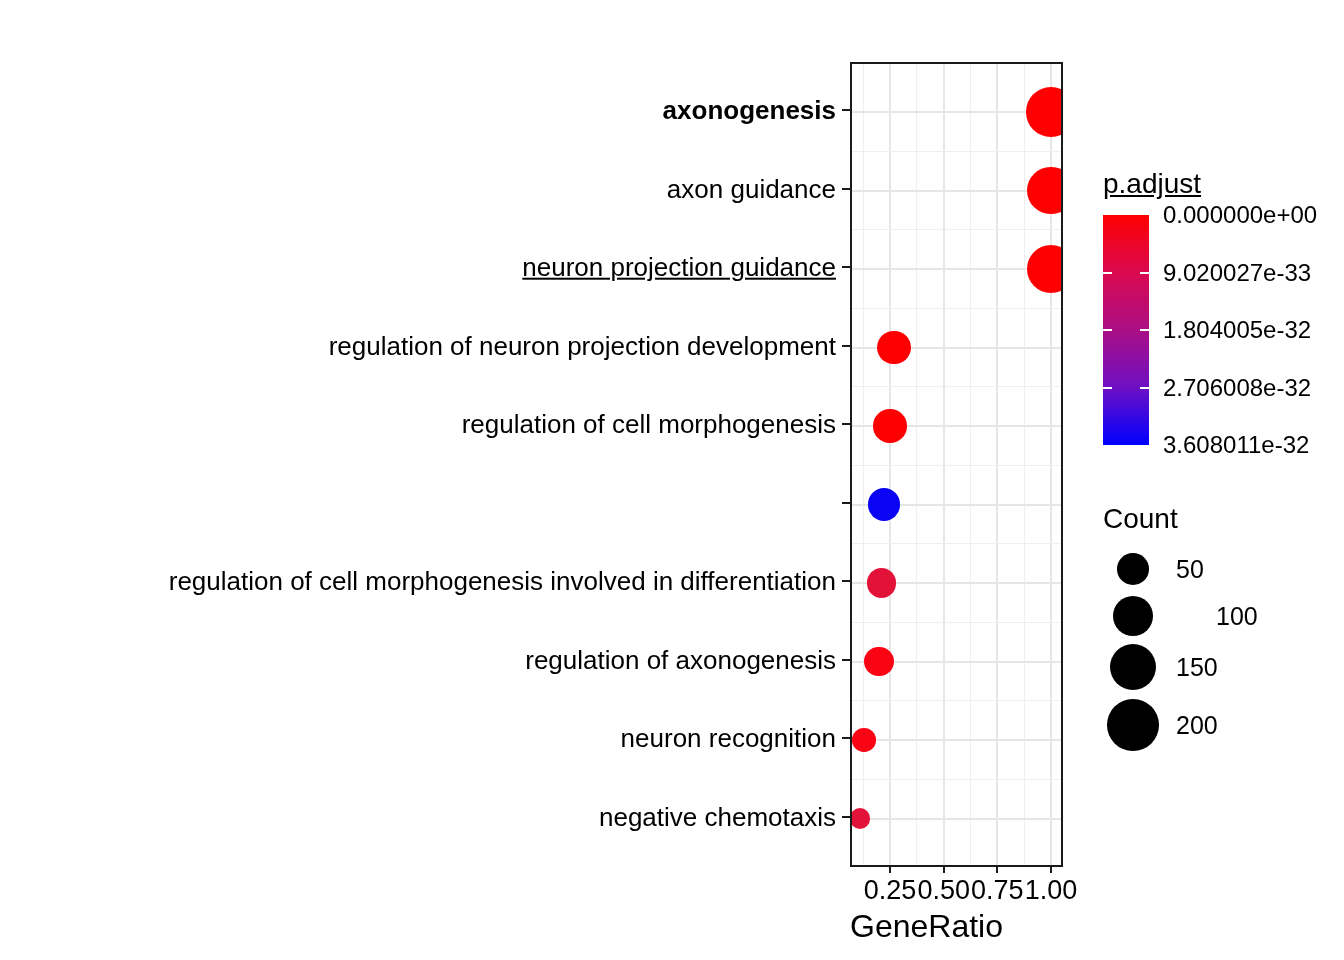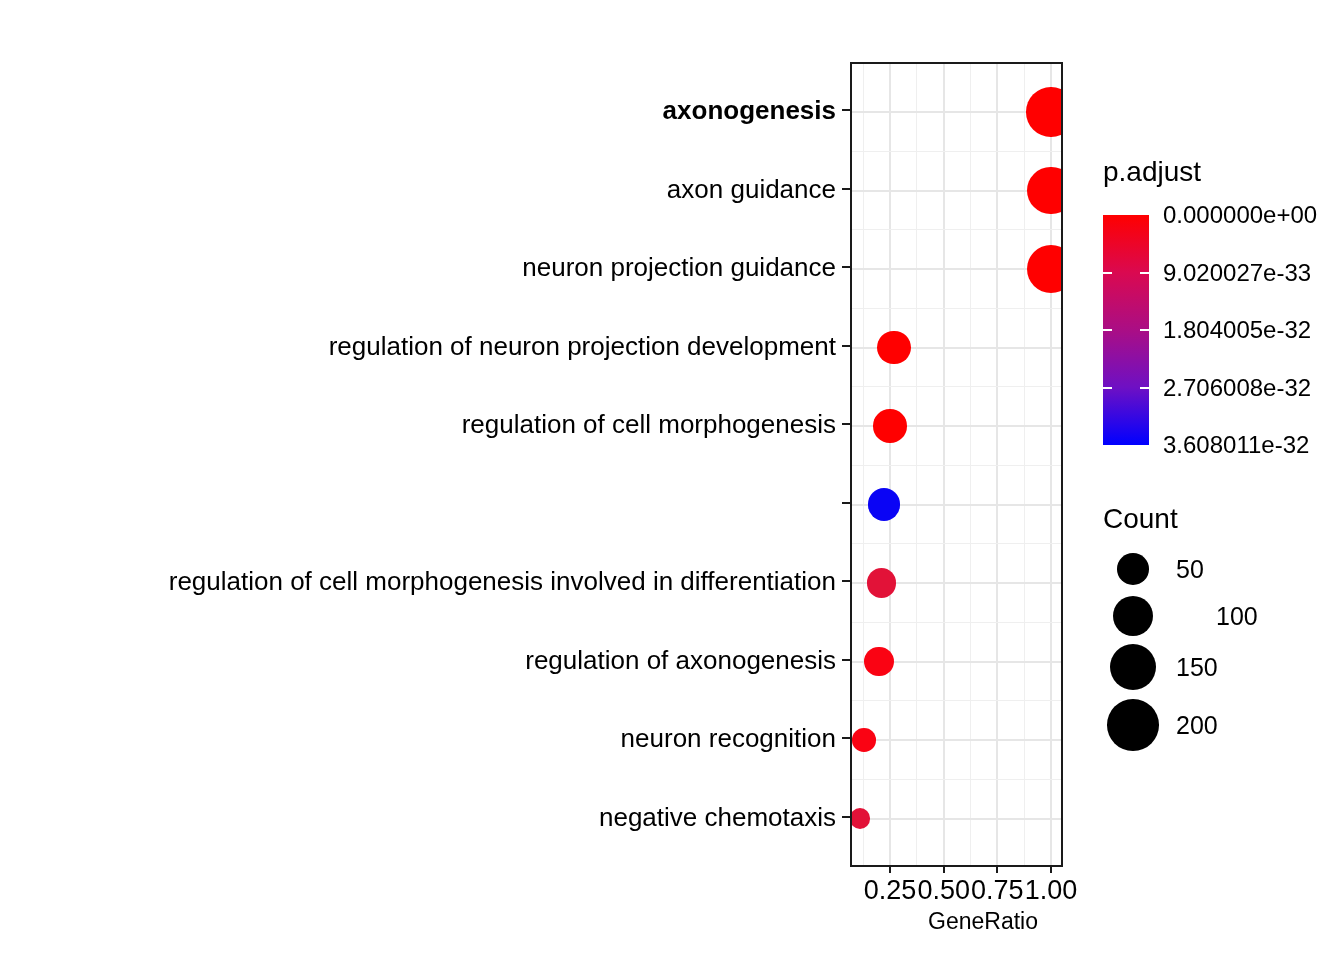--- a/index.html
+++ b/index.html
@@ -8,36 +8,36 @@
   .panel{position:absolute;left:850px;top:62px;width:209px;height:801px;background:#fff;
     border:2px solid #1a1a1a;box-sizing:content-box;overflow:hidden;}
   .gl{position:absolute;background:#e6e6e6;}
   .gl.minor{background:#efefef;}
   .dot{position:absolute;border-radius:50%;}
   .ylab{position:absolute;right:0;transform:translateY(-50%);white-space:nowrap;
     font-size:26px;line-height:1.1;}
   .ytickmark{position:absolute;width:8px;height:2px;background:#1a1a1a;}
   .xtickmark{position:absolute;width:2px;height:8px;background:#1a1a1a;}
   .xticklab{position:absolute;transform:translateX(-50%);font-size:27px;white-space:nowrap;}
-  .xtitle{position:absolute;left:825px;top:908px;width:213px;text-align:right;font-size:23px;}
+  .xtitle{position:absolute;left:850px;top:908px;width:213px;text-align:left;font-size:32px;}
   .leg-title{position:absolute;font-size:28px;white-space:nowrap;}
   .colorbar{position:absolute;left:1103px;top:215px;width:46px;height:230px;}
   .cbar-tick{position:absolute;height:2px;width:9px;background:#ffffff;}
   .cbar-lab{position:absolute;left:1163px;transform:translateY(-50%);font-size:24px;white-space:nowrap;}
   .cnt-circle{position:absolute;background:#000;border-radius:50%;}
   .cnt-lab{position:absolute;left:1176px;transform:translateY(-50%);font-size:25px;}
 </style>
 </head>
 <body>
 
 <div class="figure">
   <div id="ylabels" style="position:absolute;left:0;top:62px;width:836px;height:801px;">
       <div class="ylab" style="top: 48px; font-weight: bold;">axonogenesis</div>
       <div class="ylab" style="top: 126.5px;">axon guidance</div>
-      <div class="ylab" style="top: 205px;">neuron projection guidance</div>
+      <div class="ylab" style="top: 205px; text-decoration: underline;">neuron projection guidance</div>
       <div class="ylab" style="top: 283.5px;">regulation of neuron projection development</div>
       <div class="ylab" style="top: 362px;">regulation of cell morphogenesis</div>
       <div class="ylab" style="top: 519px;">regulation of cell morphogenesis involved in differentiation</div>
       <div class="ylab" style="top: 597.5px;">regulation of axonogenesis</div>
       <div class="ylab" style="top: 676px;">neuron recognition</div>
       <div class="ylab" style="top: 754.5px;">negative chemotaxis</div>
     </div>
   <div id="yticks">
       <div class="ytickmark" style="position: absolute; left: 842px; top: 109px;"></div>
       <div class="ytickmark" style="position: absolute; left: 842px; top: 187.5px;"></div>
@@ -98,21 +98,21 @@
       <div class="xtickmark" style="position: absolute; left: 1050px; top: 865px;"></div>
     </div>
   <div id="xticklabels">
       <div class="xticklab" style="left: 890px; top: 875px;">0.25</div>
       <div class="xticklab" style="left: 943.668px; top: 875px;">0.50</div>
       <div class="xticklab" style="left: 997.335px; top: 875px;">0.75</div>
       <div class="xticklab" style="left: 1051px; top: 875px;">1.00</div>
     </div>
   <div class="xtitle">GeneRatio</div>
 
-  <div class="leg-title" style="left:1103px;top:156px;">p.adjust</div>
+  <div class="leg-title" style="left:1103px;top:168px;text-decoration:underline;">p.adjust</div>
   <div class="colorbar" id="colorbar" style="background: linear-gradient(rgb(255, 0, 0) 0%, rgb(218, 9, 80) 25%, rgb(170, 14, 133) 50%, rgb(110, 16, 196) 75%, rgb(0, 0, 255) 100%);">
       <div class="cbar-tick" style="left: 0px; top: 56.5px;"></div>
       <div class="cbar-tick" style="right: 0px; top: 56.5px;"></div>
       <div class="cbar-tick" style="left: 0px; top: 114px;"></div>
       <div class="cbar-tick" style="right: 0px; top: 114px;"></div>
       <div class="cbar-tick" style="left: 0px; top: 171.5px;"></div>
       <div class="cbar-tick" style="right: 0px; top: 171.5px;"></div>
     </div>
   <div id="colorbarlabels">
       <div class="cbar-lab" style="top: 215px;">0.000000e+00</div>

